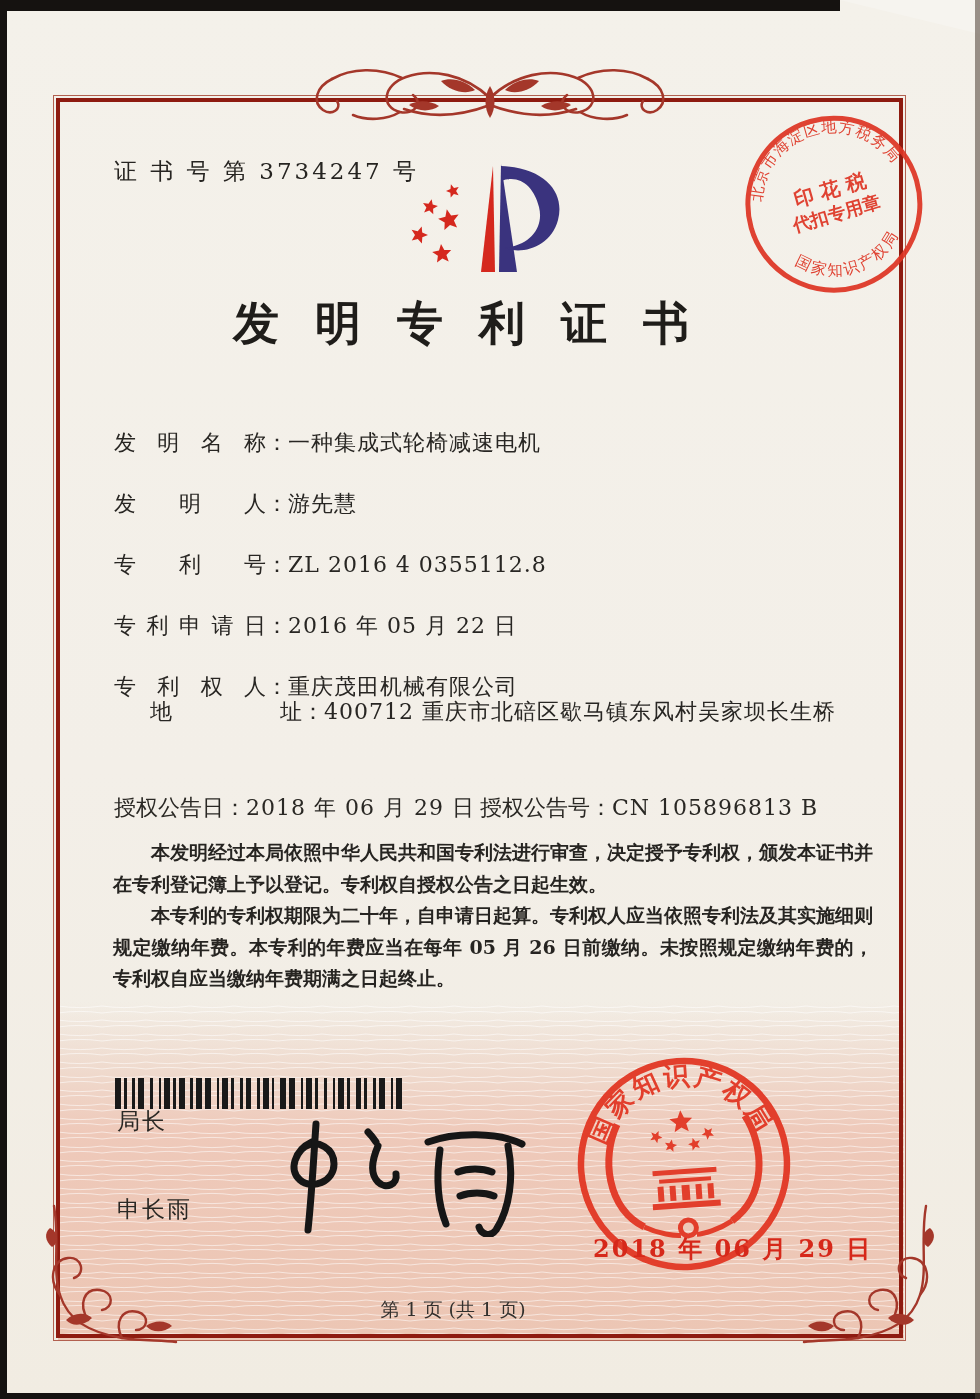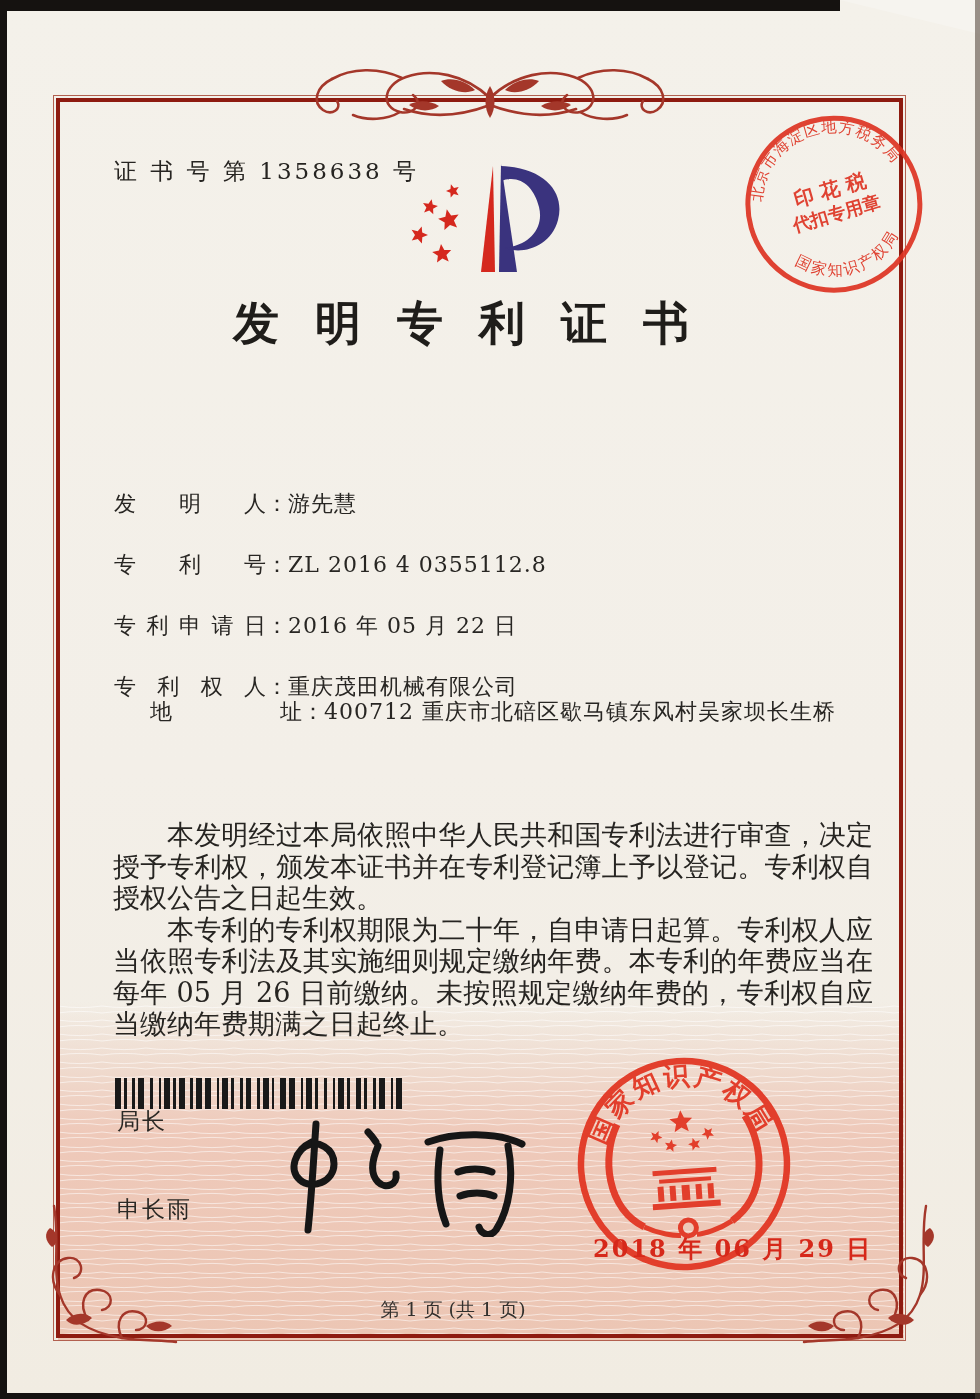--- a/index.html
+++ b/index.html
@@ -28,22 +28,22 @@
   #logo{left:395px;top:150px;z-index:2;}
   #tax-stamp{left:742px;top:112px;z-index:4;transform:rotate(-16deg);opacity:.92;}
   #title{left:53px;top:293px;width:816px;text-align:center;font-size:46px;font-weight:bold;
          letter-spacing:36px;padding-left:36px;box-sizing:border-box;color:#1f1d1a;z-index:2;}
   .frow{left:114px;width:780px;font-size:22px;z-index:2;color:#282623;}
   .flabel{display:inline-block;width:152px;text-align:justify;text-align-last:justify;vertical-align:top;}
   .fvalue{letter-spacing:1px;}
   #row0{top:428px;} #row1{top:489px;} #row2{top:550px;} #row3{top:611px;} #row4{top:672px;} #row5{top:697px;margin-left:36px;}
   #grant-row{top:793px;left:114px;width:792px;font-size:22px;z-index:2;}
   #grant-no{position:absolute;left:366px;top:0;white-space:nowrap;}
-  #paragraphs{left:113px;top:819px;width:760px;z-index:2;font-size:27px;line-height:31.5px;
-              text-align:justify;color:#262421;}
+  #paragraphs{left:113px;top:837px;width:760px;z-index:2;font-size:19px;line-height:31.5px;
+              text-align:justify;color:#262421;font-weight:bold;}
   #paragraphs p{margin:0;text-indent:2em;}
   #barcode{left:115px;top:1078px;width:302px;height:31px;z-index:2;}
   #barcode i{position:absolute;top:0;bottom:0;background:#191919;}
   #sig-title{left:117px;top:1106px;font-size:23px;letter-spacing:2px;z-index:2;}
   #sig-name{left:117px;top:1194px;font-size:23px;letter-spacing:2px;z-index:2;}
   #signature{left:250px;top:1112px;z-index:2;}
   #office-seal{left:572px;top:1052px;z-index:2;transform:rotate(-4deg);opacity:.95;}
   #seal-date{left:593px;top:1233px;font-size:24px;font-weight:bold;color:#d6281a;letter-spacing:2px;z-index:2;}
   #footer-page{left:53px;top:1297px;width:800px;text-align:center;font-size:19px;color:#33312e;z-index:2;}
   .orn{z-index:4;pointer-events:none;}
@@ -154,21 +154,21 @@
       <path d="M24,6 C30,40 22,70 30,95 C38,120 58,132 92,138 C112,141 132,140 146,142"></path>
       <path d="M30,95 C18,80 22,60 38,58 C52,56 56,74 44,78"></path>
       <path d="M58,120 C48,104 54,88 70,90 C84,92 84,108 72,110"></path>
       <path d="M92,138 C84,122 92,108 108,112 C120,115 118,130 106,130"></path>
       <path fill="#a4372a" stroke="none" d="M20,28 C28,32 30,42 22,47 C15,41 14,33 20,28 Z"></path>
       <path fill="#a4372a" stroke="none" d="M36,120 C44,112 56,112 62,118 C54,126 42,127 36,120 Z"></path>
       <path fill="#a4372a" stroke="none" d="M116,126 C124,120 136,120 142,126 C134,133 122,133 116,126 Z"></path>
     </g>
   </svg>
 
-  <div id="cert-no" class="abs content">证 书 号 第 1358638 号</div>
+  <div id="cert-no" class="abs content">证 书 号 第 3734247 号</div>
 
   <svg id="logo" class="abs content" width="175" height="140" viewBox="0 0 175 140">
     <g id="logo-stars" fill="#d5281e">
         <path d="M55.9,34.3L59.0,38.0L63.7,37.0L61.1,41.0L63.6,45.2L58.9,44.0L55.7,47.6L55.4,42.8L51.0,40.9L55.5,39.1Z"></path>
         <path d="M36.6,49.2L37.7,54.6L42.9,56.1L38.1,58.8L38.3,64.3L34.3,60.5L29.1,62.4L31.4,57.4L28.0,53.1L33.5,53.7Z"></path>
         <path d="M51.8,59.2L56.1,65.5L63.6,64.6L58.9,70.6L62.1,77.4L55.0,74.9L49.4,80.0L49.7,72.4L43.1,68.7L50.4,66.7Z"></path>
         <path d="M26.7,76.4L27.2,82.6L33.0,84.9L27.3,87.3L26.9,93.5L22.8,88.9L16.8,90.4L20.0,85.1L16.6,79.8L22.7,81.2Z"></path>
         <path d="M46.0,94.0L49.3,100.1L56.2,100.0L51.4,105.0L53.7,111.5L47.4,108.5L42.0,112.6L42.9,105.8L37.2,101.9L44.0,100.6Z"></path>
       </g>
     <polygon points="98,16 86,122 100,122" fill="#d5281e"></polygon>
@@ -186,36 +186,45 @@
     </text>
     <text font-size="15.5" fill="#de3423" letter-spacing="2">
       <textPath href="#tax-arc-bot" startOffset="50%" text-anchor="middle">国家知识产权局</textPath>
     </text>
     <text x="92" y="84" text-anchor="middle" font-size="20" font-weight="bold" fill="#de3423">印 花 税</text>
     <text x="92" y="108" text-anchor="middle" font-size="18" font-weight="bold" fill="#de3423">代扣专用章</text>
   </svg>
 
   <div id="title" class="abs content">发明专利证书</div>
 
+  <div id="row0" class="abs frow">
+    <span class="flabel">发明名称</span><span>：</span><span class="fvalue">一种集成式轮椅减速电机</span>
+  </div>
   <div id="row1" class="abs frow">
     <span class="flabel">发明人</span><span>：</span><span class="fvalue">游先慧</span>
   </div>
   <div id="row2" class="abs frow">
     <span class="flabel">专利号</span><span>：</span><span class="fvalue">ZL 2016 4 0355112.8</span>
   </div>
   <div id="row3" class="abs frow">
     <span class="flabel">专利申请日</span><span>：</span><span class="fvalue">2016 年 05 月 22 日</span>
   </div>
   <div id="row4" class="abs frow">
     <span class="flabel">专利权人</span><span>：</span><span class="fvalue">重庆茂田机械有限公司</span>
   </div>
   <div id="row5" class="abs frow">
     <span class="flabel">地址</span><span>：</span><span class="fvalue">400712 重庆市北碚区歇马镇东风村吴家坝长生桥</span>
   </div>
 
+  <div id="grant-row" class="abs content">
+    <span>授权公告日</span><span>：</span><span class="fvalue">2018 年 06 月 29 日</span>
+    <span id="grant-no">
+      <span>授权公告号</span><span>：</span><span class="fvalue">CN 105896813 B</span>
+    </span>
+  </div>
 
   <div id="paragraphs" class="abs content">
     <p>本发明经过本局依照中华人民共和国专利法进行审查，决定授予专利权，颁发本证书并在专利登记簿上予以登记。专利权自授权公告之日起生效。</p>
     <p>本专利的专利权期限为二十年，自申请日起算。专利权人应当依照专利法及其实施细则规定缴纳年费。本专利的年费应当在每年 05 月 26 日前缴纳。未按照规定缴纳年费的，专利权自应当缴纳年费期满之日起终止。</p>
   </div>
 
   <div id="barcode" class="abs content">
       <i style="left:0.0px;width:5.8px"></i>
       <i style="left:8.7px;width:2.9px"></i>
       <i style="left:17.4px;width:2.9px"></i>

